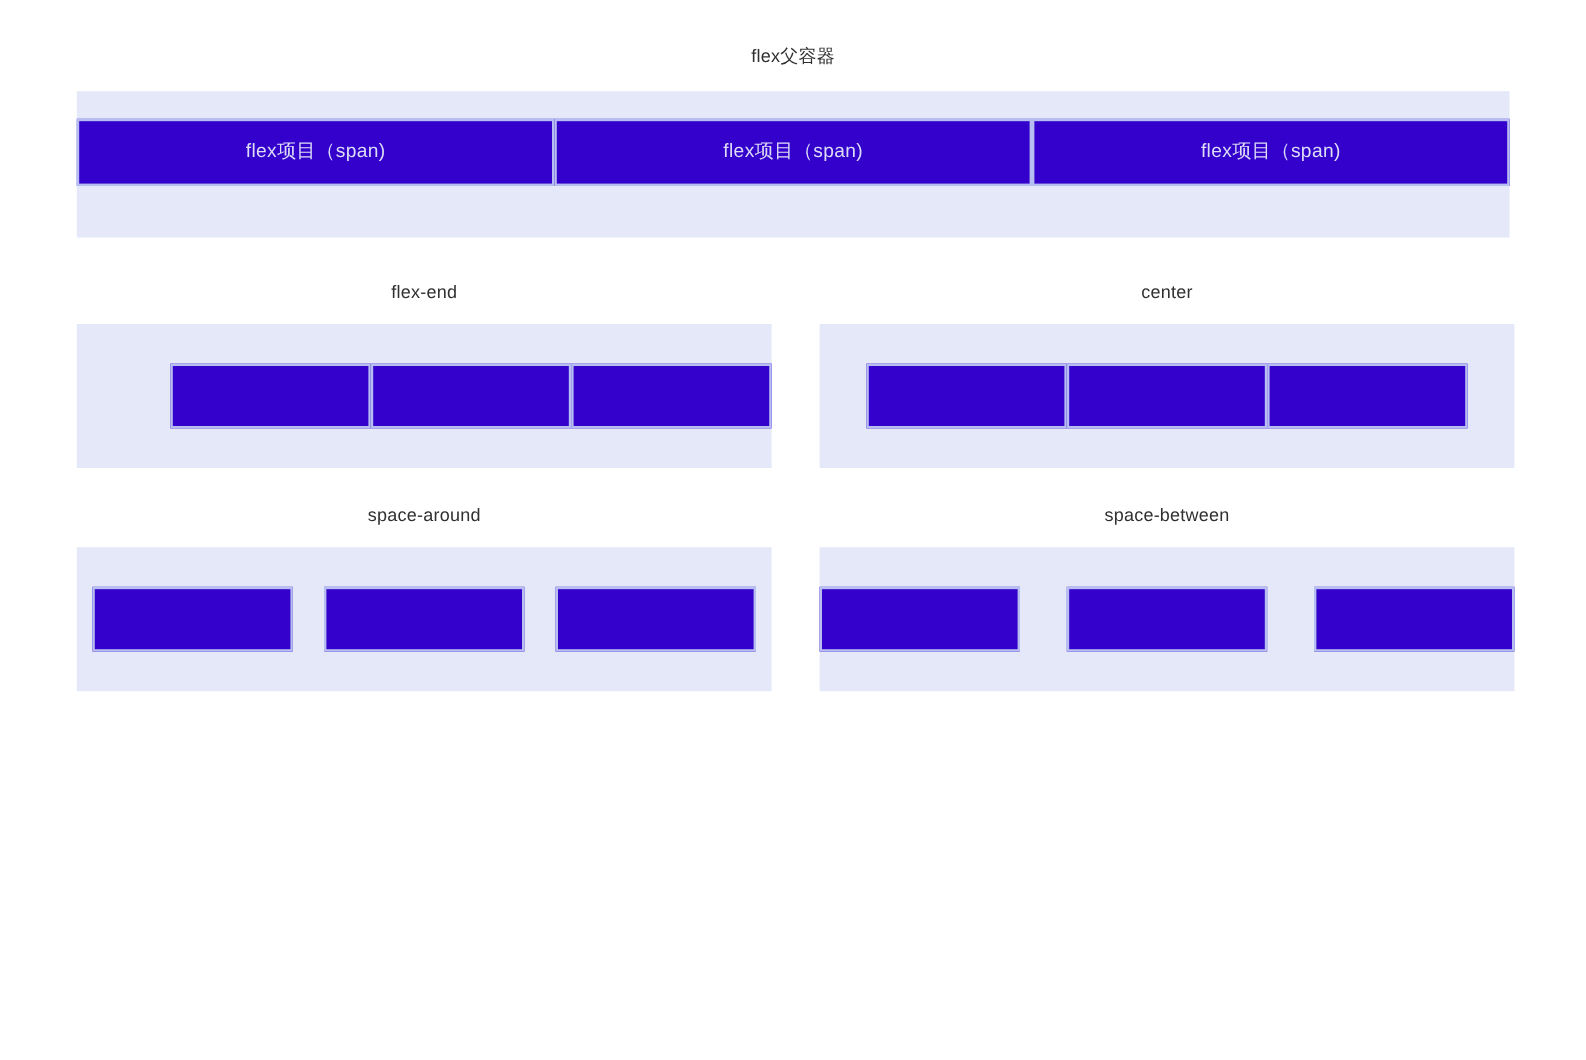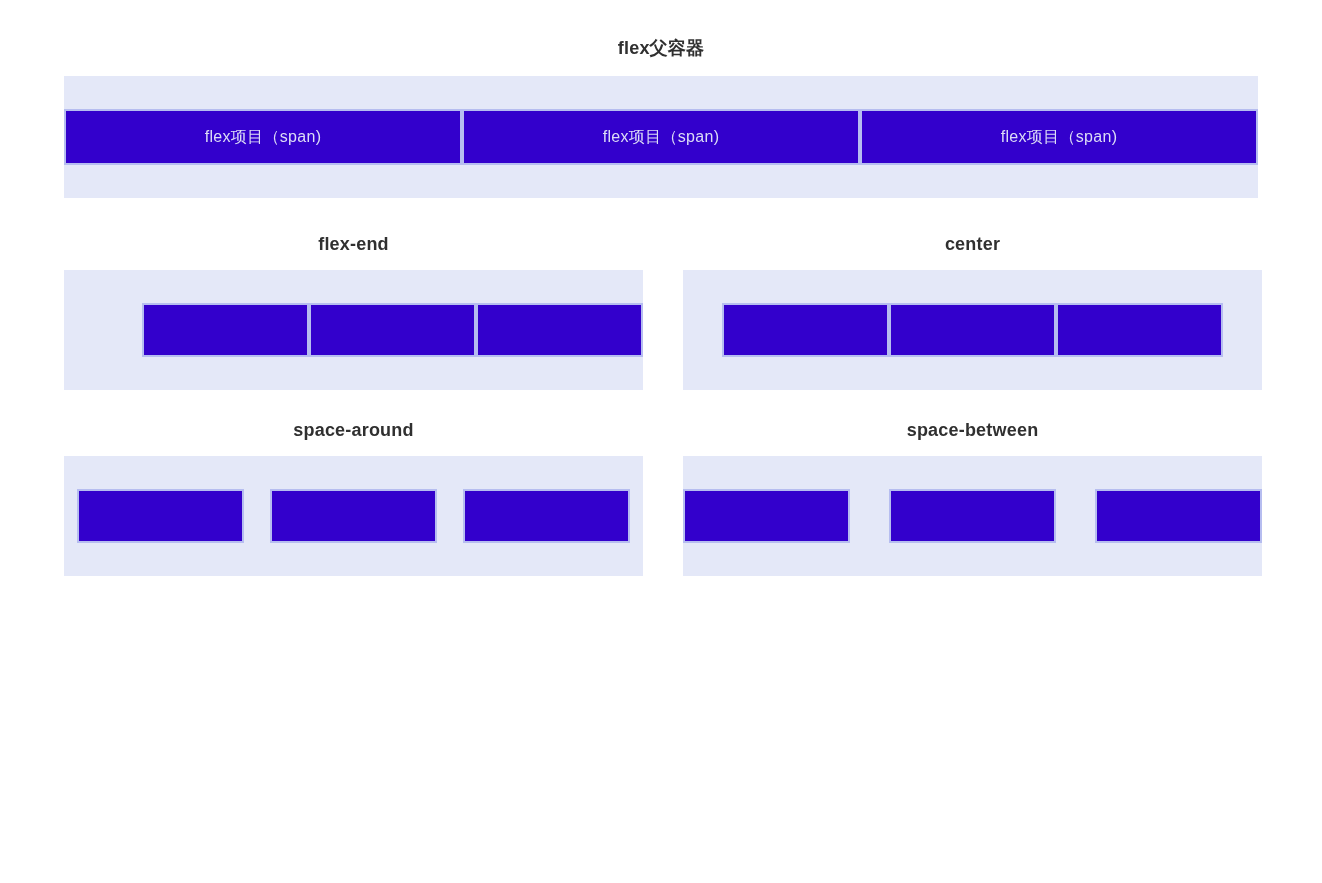--- a/index.html
+++ b/index.html
@@ -27,43 +27,43 @@
     font-size: 15px;
     font-weight: 400;
     line-height: 22px;
     color: #303030;
     letter-spacing: 0.2px;
   }
 
   
   .section-label {
     text-align: center;
-    font-size: 18px;
+    font-size: 15px;
     line-height: 20px;
-    font-weight: 700;
+    font-weight: 400;
     color: #303030;
     letter-spacing: 0.2px;
   }
 
   
   .hero-block {
     margin-top: 38px;
   }
   .hero-block .section-label {
     margin-bottom: 18px;
   }
   .flex-container {
     background: #e4e8f8;
     box-sizing: border-box;
     display: flex;
     width: 100%;
   }
   .hero-container {
     height: 122px;
-    padding: 33px 0;
+    padding: 23px 0;
     align-items: flex-start;
   }
   .flex-item {
     background: #3300cc;
     border: 2px solid #b6bdf0;
     box-sizing: border-box;
     display: flex;
     align-items: center;
     justify-content: center;
     color: #dcdcf6;

